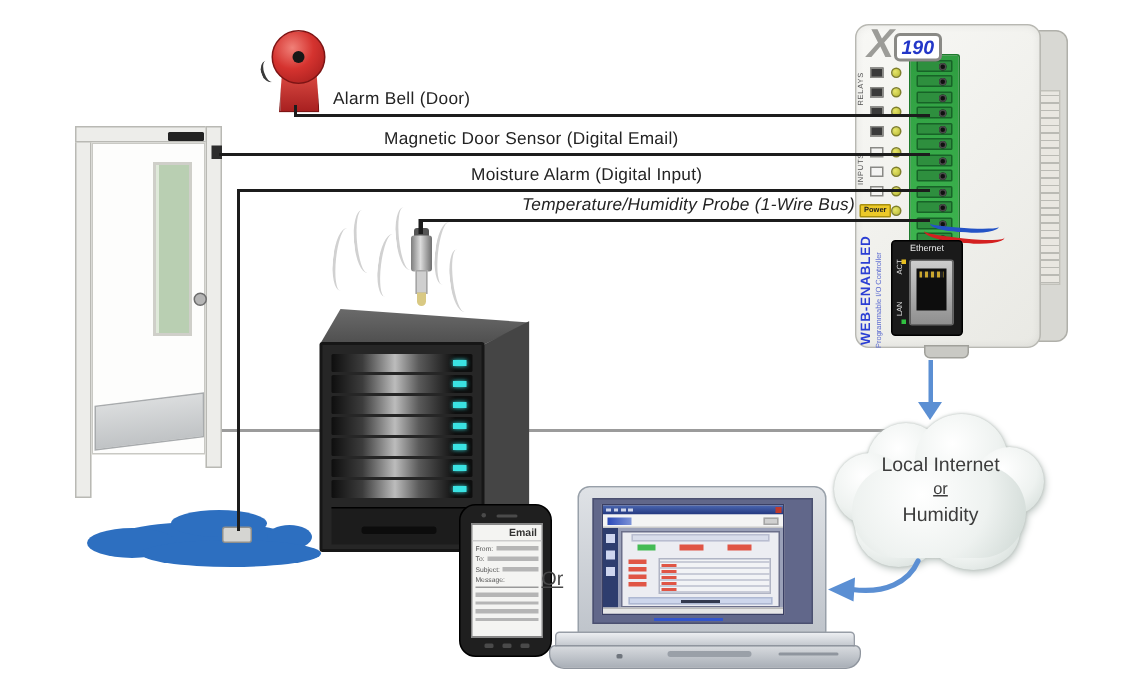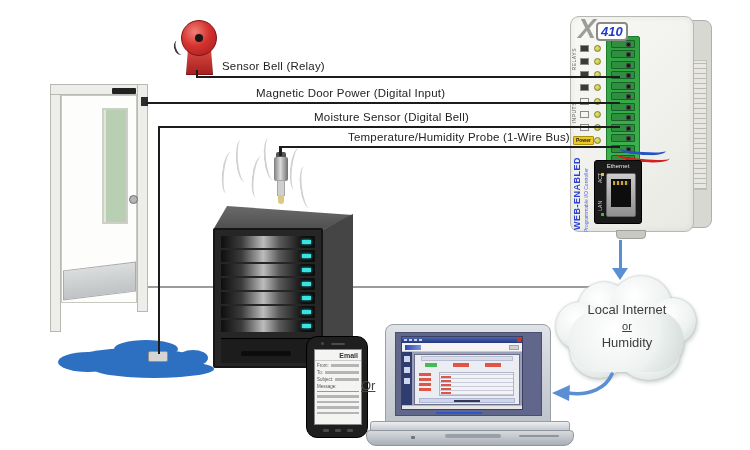--- a/index.html
+++ b/index.html
@@ -51,43 +51,43 @@
 
   <div class="abs" style="left:172px;top:18px;width:46px;height:60px;z-index:3;">
     <div class="abs" style="left:2px;top:22px;width:9px;height:15px;border-left:2px solid #3a3a3a;border-radius:50%;transform:rotate(-18deg);"></div>
     <div class="abs" style="left:14px;top:32px;width:27px;height:25px;background:linear-gradient(#d74740,#a82020);border:1px solid #7d1414;box-sizing:border-box;clip-path:polygon(7% 0,93% 0,100% 100%,0 100%);"></div>
     <div class="abs" style="left:9px;top:2px;width:36px;height:36px;border-radius:50%;background:radial-gradient(circle at 38% 32%,#f08078 0%,#d5332f 45%,#9e1b1b 100%);border:1px solid #7d1414;box-sizing:border-box;"></div>
     <div class="abs" style="left:23px;top:16px;width:8px;height:8px;border-radius:50%;background:#171717;"></div>
   </div>
 
   <div class="wire" style="left:196px;top:70px;width:2px;height:8px;"></div>
   <div class="wire" style="left:196px;top:76px;width:424px;height:2px;"></div>
-  <div class="lbl" style="left:222px;top:60px;">Sensor Bell (Relay)</div>
+  <div class="lbl" style="left:222px;top:60px;">Alarm Bell (Door)</div>
 
   <div class="wire" style="left:146px;top:102px;width:474px;height:2px;"></div>
-  <div class="lbl" style="left:256px;top:87px;">Magnetic Door Power (Digital Input)</div>
+  <div class="lbl" style="left:256px;top:87px;">Magnetic Door Sensor (Digital Email)</div>
 
   <div class="wire" style="left:159px;top:126px;width:461px;height:2px;"></div>
   <div class="wire" style="left:158px;top:126px;width:2px;height:228px;"></div>
-  <div class="lbl" style="left:314px;top:111px;">Moisture Sensor (Digital Bell)</div>
+  <div class="lbl" style="left:314px;top:111px;">Moisture Alarm (Digital Input)</div>
 
   <div class="wire" style="left:280px;top:146px;width:340px;height:2px;"></div>
   <div class="wire" style="left:279px;top:146px;width:3px;height:10px;"></div>
-  <div class="lbl" style="left:348px;top:131px;">Temperature/Humidity Probe (1-Wire Bus)</div>
+  <div class="lbl" style="left:348px;top:131px;font-style:italic;">Temperature/Humidity Probe (1-Wire Bus)</div>
 
   <div class="abs" style="left:570px;top:16px;width:144px;height:222px;z-index:4;">
 
     <div class="abs" style="left:118px;top:4px;width:24px;height:208px;background:#d8d8d3;border:1px solid #b0b0aa;border-radius:0 8px 8px 0;box-sizing:border-box;"></div>
     <div class="abs" style="left:123px;top:44px;width:14px;height:130px;background:#eceae4;border:1px solid #bdbdb6;box-sizing:border-box;background-image:repeating-linear-gradient(0deg,#b5b5af 0 1px,transparent 1px 5px);opacity:.85;"></div>
 
     <div class="abs" style="left:0;top:0;width:124px;height:216px;background:linear-gradient(135deg,#f8f8f5,#e9e9e4);border:1.5px solid #b8b8b2;border-radius:9px;box-sizing:border-box;box-shadow:inset 0 0 6px rgba(0,0,0,.07);"></div>
 
     <div class="abs" style="left:8px;top:2px;width:70px;height:26px;z-index:2;">
       <span style="position:absolute;left:0;top:-4px;font-size:27px;font-weight:900;font-style:italic;color:#9c9c98;">X</span>
-      <span style="position:absolute;left:18px;top:4px;background:#fff;border:2px solid #8a8a86;border-radius:4px;padding:0 3px;font-size:13px;font-weight:900;font-style:italic;color:#2337c8;line-height:15px;">410</span>
+      <span style="position:absolute;left:18px;top:4px;background:#fff;border:2px solid #8a8a86;border-radius:4px;padding:0 3px;font-size:13px;font-weight:900;font-style:italic;color:#2337c8;line-height:15px;">190</span>
     </div>
 
     <div class="abs" style="left:8px;top:27px;width:30px;height:104px;">
       <div class="ledrow" style="top:0;">
           <div class="chip"></div>
           <div class="led"></div>
         </div>
       <div class="ledrow" style="top:13px;">
           <div class="chip"></div>
           <div class="led"></div>

